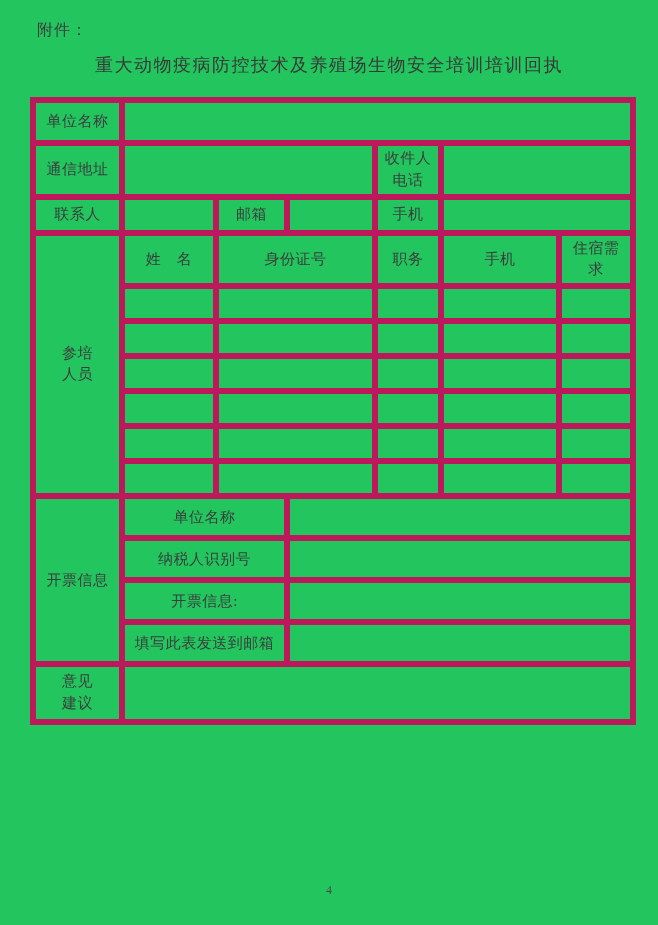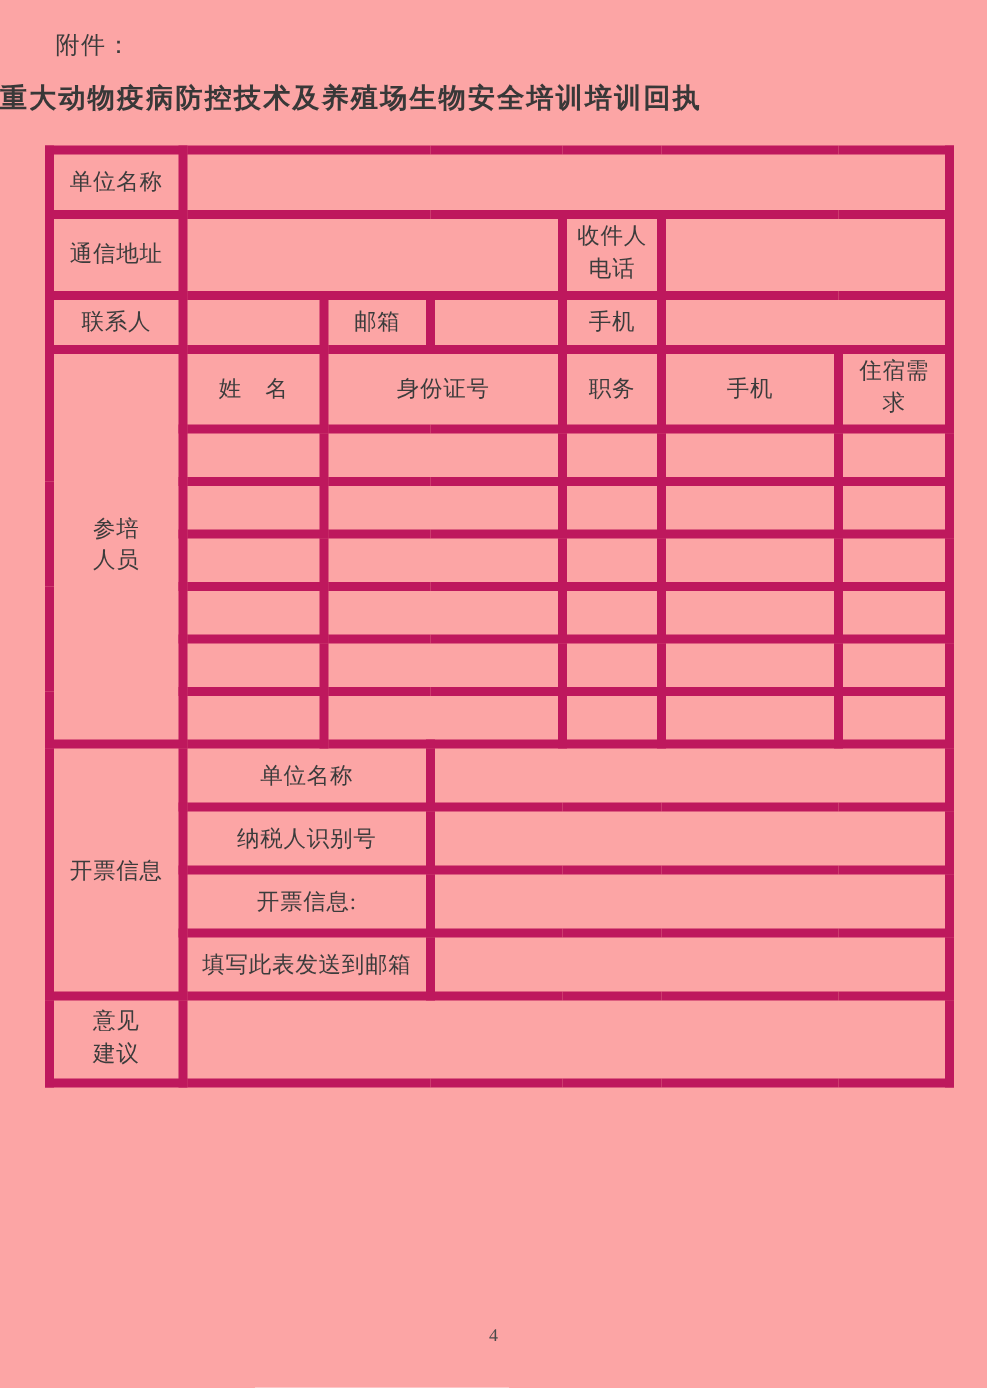--- a/index.html
+++ b/index.html
@@ -6,35 +6,35 @@
   html, body { background: #ffffff; }
   body {
     width: 658px; height: 925px;
     font-family: "Liberation Serif", "DejaVu Serif", serif;
     color: #3c3c3c;
     position: relative;
     overflow: hidden;
   }
   .page {
     position: absolute; inset: 0;
-    background: #fca5a5;
+    background: #22c55e;
   }
   .attachment-label {
     position: absolute;
     left: 37px; top: 20px;
     font-size: 16px;
     letter-spacing: 1px;
   }
   .doc-title {
     position: absolute;
     left: 0; top: 53px;
     width: 100%;
-    text-align: left;
+    text-align: center;
     font-size: 18px;
-    font-weight: bold;
+    font-weight: normal;
     letter-spacing: 1.5px;
     color: #383838;
   }
   table.form {
     position: absolute;
     left: 30px; top: 97px;
     width: 600px;
     border-collapse: collapse;
     table-layout: fixed;
   }

